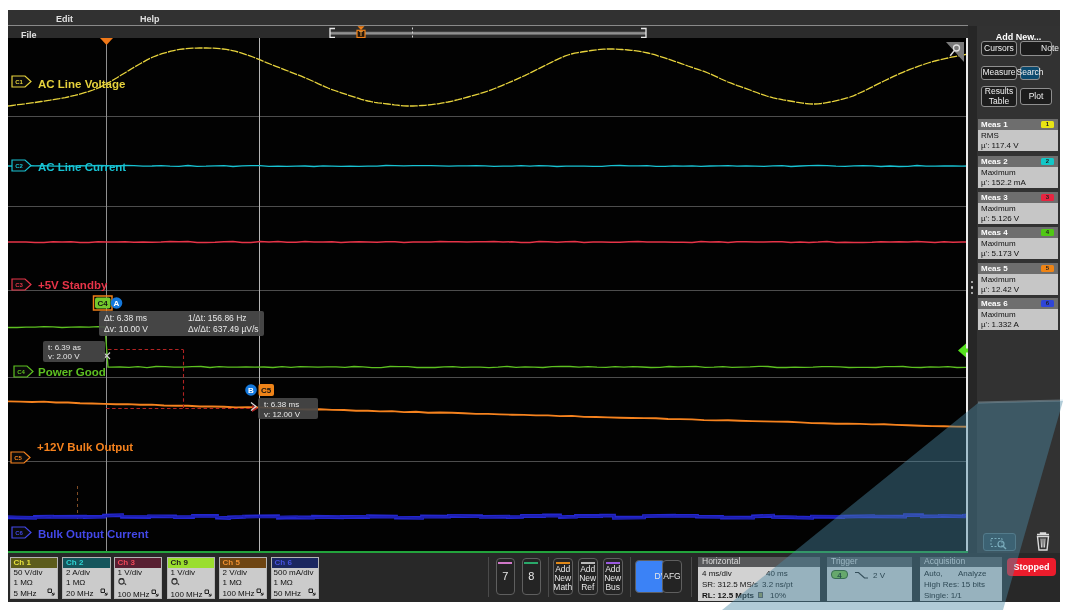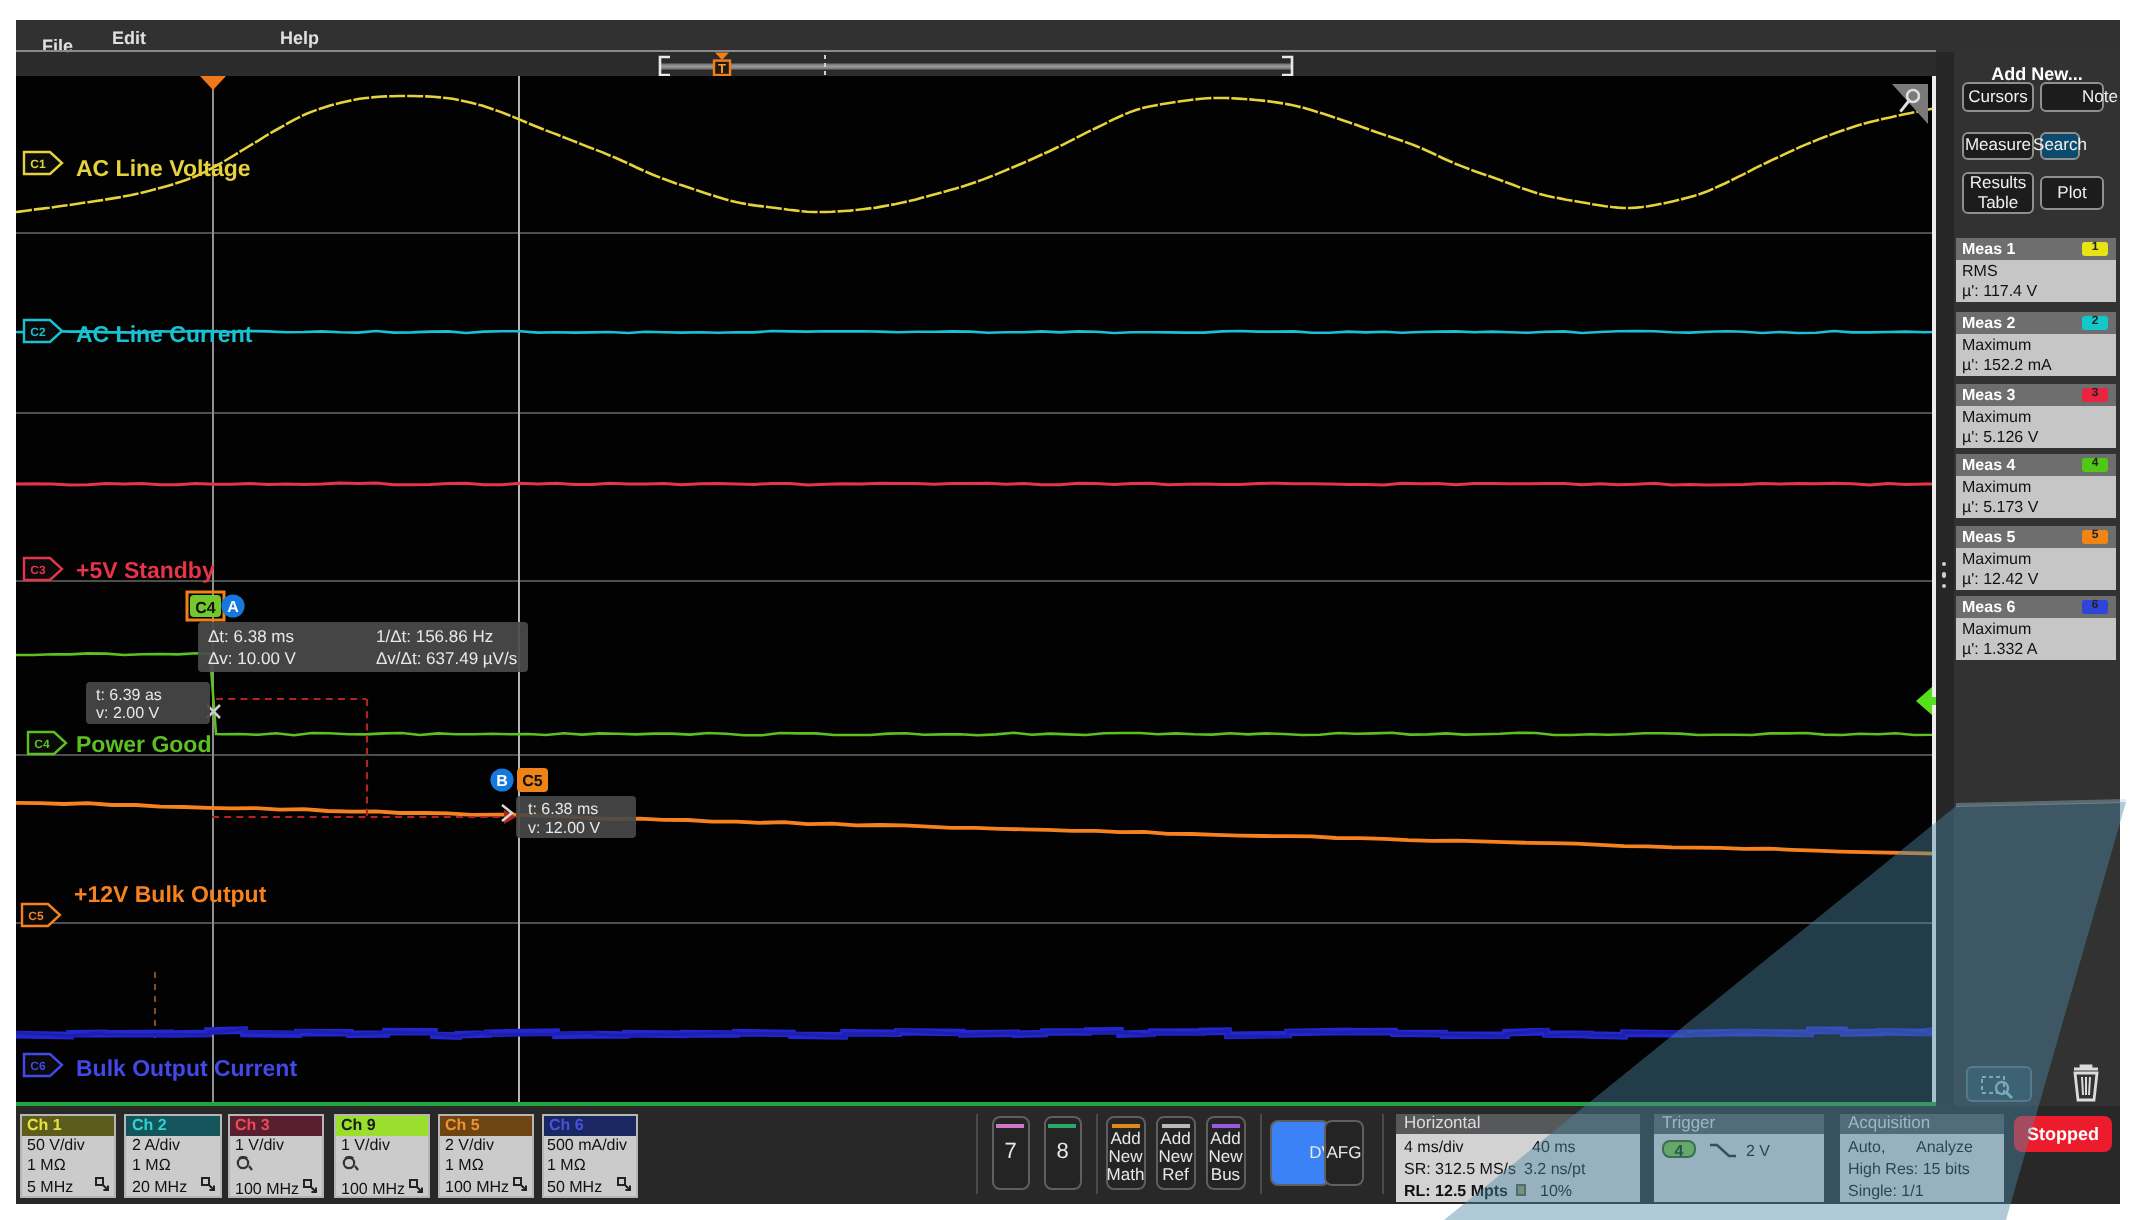--- a/index.html
+++ b/index.html
@@ -1,18 +1,18 @@
 <!DOCTYPE html>
 <html><head><meta charset="utf-8"><style>
 *{margin:0;padding:0;box-sizing:border-box;}
 body{width:1069px;height:610px;background:#fff;font-family:"Liberation Sans",sans-serif;position:relative;overflow:hidden;}
 </style></head><body>
 <div style="position:absolute;left:8px;top:10px;width:1052px;height:592px;background:#2b2b2b;">
   <div style="position:absolute;left:0;top:0;width:1052px;height:16px;background:#313131;color:#e0e0e0;font-size:9px;font-weight:bold;">
-    <span style="position:absolute;left:13px;top:8px;">File</span>
+    <span style="position:absolute;left:13px;top:20px;">File</span>
     <span style="position:absolute;left:48px;top:3.5px;">Edit</span>
     <span style="position:absolute;left:88px;top:3.5px;margin-top:23px;">Utility</span>
     <span style="position:absolute;left:132px;top:3.5px;">Help</span>
   </div>
   <div style="position:absolute;left:0;top:15px;width:960px;height:1px;background:#8a8a8a;"></div>
   <svg width="960" height="28" style="position:absolute;left:0;top:0;">
 <line x1="322" y1="23.2" x2="638" y2="23.2" stroke="#7d7d7d" stroke-width="3"></line>
 <line x1="322" y1="23.2" x2="638" y2="23.2" stroke="#9a9a9a" stroke-width="1"></line>
 <path d="M327,18.5 h-5 v9 h5" fill="none" stroke="#e8e8e8" stroke-width="1.3"></path>
 <path d="M633,18.5 h5 v9 h-5" fill="none" stroke="#e8e8e8" stroke-width="1.3"></path>

